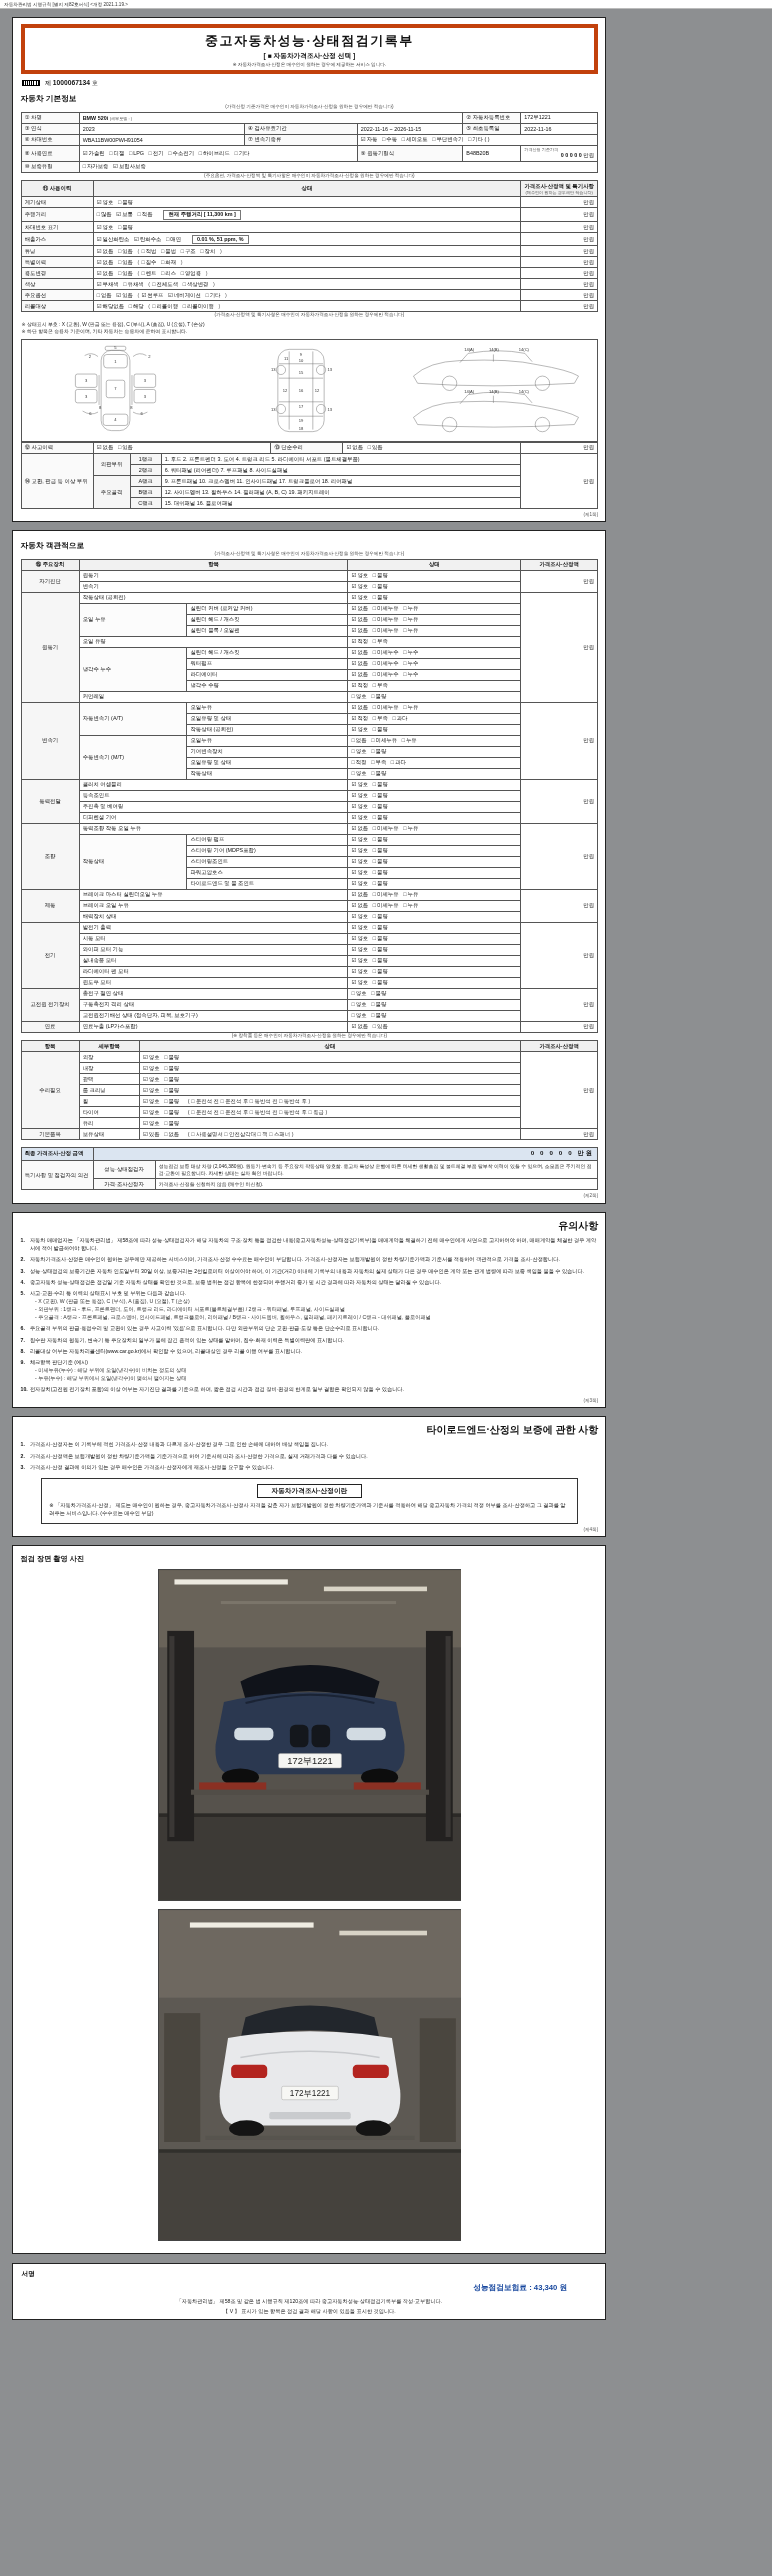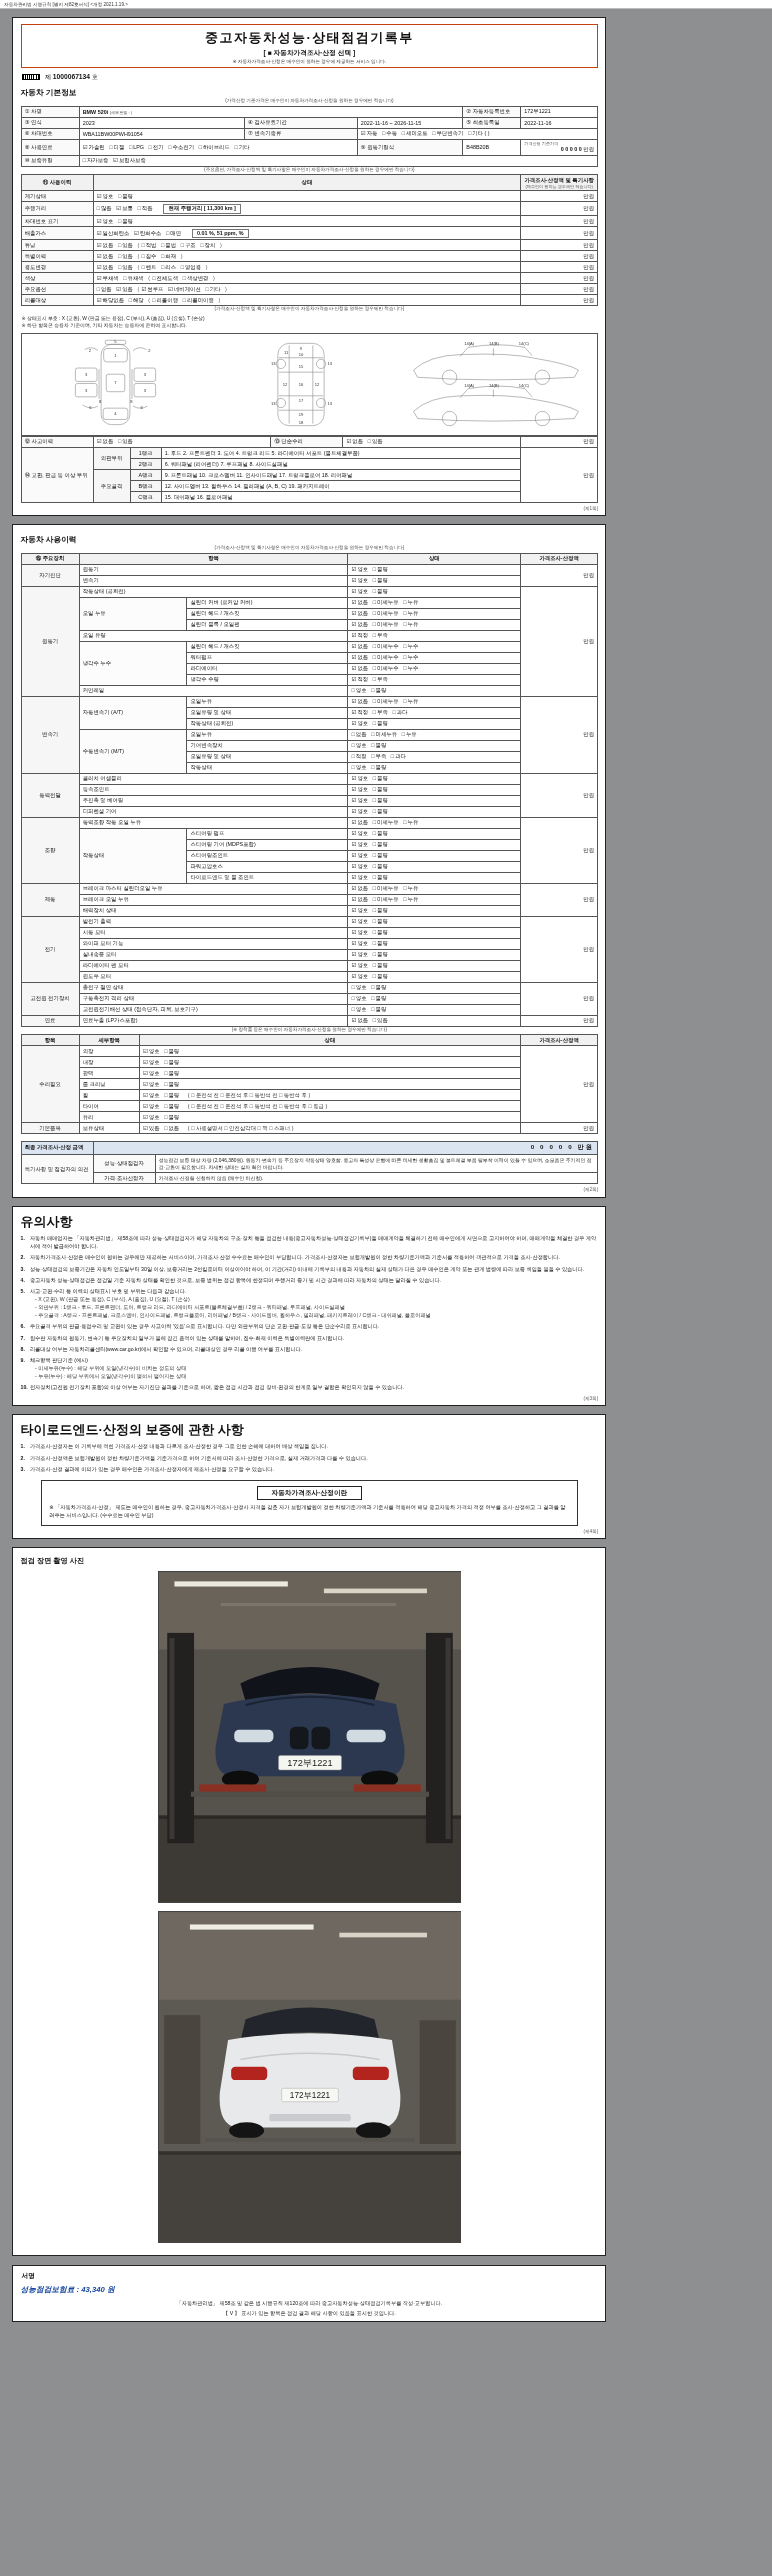--- a/index.html
+++ b/index.html
@@ -6,21 +6,21 @@
   html,body { width:773px; height:2576px; overflow:hidden; }
   body { background:#8d8f91; font-family:"Liberation Sans","DejaVu Sans",sans-serif; color:#111; }
 
   .topbar { background:#ffffff; height:9.3px; font-size:4.6px; color:#333; padding:1.5px 4.1px; border-bottom:0.5px solid #bbb; }
 
   .doc { width:594px; margin-left:12.4px; }
 
   .box { background:#fff; border:1px solid #222; margin-top:8.2px; padding:5.2px 7.2px 4.1px 7.2px; }
 
   
-  .hdrbox { border:1px solid #c2410c; padding:4.1px 5.2px 3.1px 5.2px; }
+  .hdrbox { border:4px solid #c2410c; padding:4.1px 5.2px 3.1px 5.2px; }
   .main-title { text-align:center; font-size:13px; font-weight:bold; letter-spacing:1.5px; }
   .sub-title { text-align:center; font-size:6.7px; font-weight:bold; margin-top:2.1px; }
   .hdr-note { text-align:center; font-size:4.6px; color:#333; margin-top:1.5px; }
   .docno-line { margin:4.1px 1px 2.1px 1px; font-size:6.2px; }
   .barcode { display:inline-block; width:18.5px; height:6.7px; vertical-align:middle; margin-right:3.1px;
              background:repeating-linear-gradient(90deg,#000 0 1px,#fff 1px 2.1px); border:0.5px solid #000; }
   .docno b { font-size:6.7px; }
 
   .sec-title { text-align:left; font-size:7.7px; font-weight:bold; padding:4.1px 0 0.5px 0; }
   .sec-note { text-align:center; font-size:4.6px; color:#444; padding-bottom:2.6px; }
@@ -47,35 +47,35 @@
   .legend { font-size:4.9px; color:#222; margin:1px 1px 3.1px 1px; line-height:1.5; }
   .diagram-row { display:flex; justify-content:space-between; border:0.5px solid #555; padding:4.1px 3.1px; margin-bottom:-0.5px; background:#fff; }
   .diagram-cell { text-align:center; }
   .diagram-cell svg { display:block; }
 
   .final-row td { background:#dbe5f1; font-weight:bold; }
   .final-val { text-align:right; letter-spacing:2.1px; font-size:6.2px; }
   td.who { width:62px; background:#fafafa; text-align:center; }
   td.optext { font-size:4.9px; color:#222; line-height:1.45; }
 
-  .notice-title { text-align:left; font-size:13px; font-weight:bold; margin:1px 0 4.1px 0; }
+  .notice-title { text-align:right; font-size:10px; font-weight:bold; margin:1px 0 4.1px 0; }
   .n-item { display:flex; font-size:5.2px; line-height:1.5; margin-bottom:3.6px; }
   .n-no { width:9.3px; font-weight:bold; flex:none; }
   .n-tx { flex:1; }
   .n-sub { color:#333; padding-left:5.2px; display:inline-block; }
 
   .explain-box { border:1px solid #333; margin:6.2px 20.6px 3.1px 20.6px; padding:5.2px 7.2px; text-align:center; }
   .explain-title { display:inline-block; border:0.8px solid #222; padding:1.5px 13.4px; font-size:6.7px; font-weight:bold; margin-bottom:4.1px; }
   .explain-text { font-size:5.2px; text-align:left; line-height:1.5; }
 
   .photos-title { font-size:7.2px; font-weight:bold; margin:2.1px 0 5.2px 0; }
   .photo-frame { width:303px; margin:0 auto 8.2px auto; border:0.5px solid #444; background:#000; font-size:0; }
 
   .sign-title { font-size:6.7px; font-weight:bold; margin:1px 0 4.1px 1px; }
-  .fee { margin:2.1px 31px 5.2px 0; font-size:7.7px; font-weight:bold; color:#17479e;font-style:italic; }
+  .fee { text-align:right; margin:2.1px 31px 5.2px 0; font-size:7.7px; font-weight:bold; color:#17479e; }
   .foot-line { text-align:center; font-size:5.2px; color:#222; margin-top:2.6px; line-height:1.4; }
 
   .page-marker { text-align:right; font-size:4.6px; color:#555; margin-top:3.1px; }
 </style>
 </head>
 <body>
 
 <div class="topbar">
   <span>자동차관리법 시행규칙 [별지 제82호서식] &lt;개정 2021.1.19.&gt;</span>
 </div>
@@ -354,21 +354,21 @@
         <td>15. 대쉬패널   16. 플로어패널</td>
       </tr>
     </tbody>
       </table>
 
     <div class="page-marker">(제1쪽)</div>
   </div>
 
   <div class="box">
 
-    <div class="sec-title">자동차 사용이력</div>
+    <div class="sec-title">자동차 객관적으로</div>
     <div class="sec-note">(가격조사·산정액 및 특기사항은 매수인이 자동차가격조사·산정을 원하는 경우에만 적습니다)</div>
     <table class="tbl">
       <thead>
         <tr>
           <th class="w110">⑮ 주요장치</th>
           <th colspan="2">항목</th>
           <th>상태</th>
           <th class="w150">가격조사·산정액</th>
         </tr>
       </thead>

